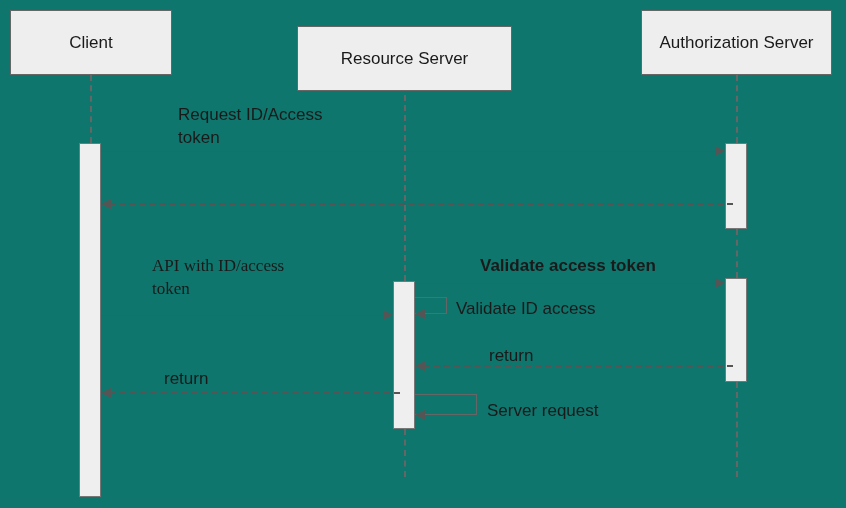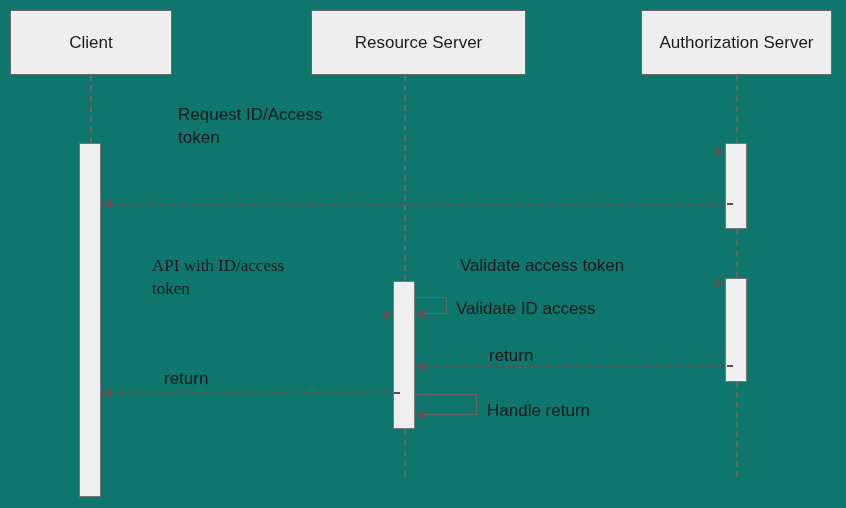--- a/index.html
+++ b/index.html
@@ -93,21 +93,21 @@
   <div class="lifeline" style="left:90px; top:75px; height:68px;"></div>
   <div class="lifeline" style="left:404px; top:75px; height:206px;"></div>
   <div class="lifeline" style="left:404px; top:429px; height:48px;"></div>
   <div class="lifeline" style="left:736px; top:75px; height:68px;"></div>
   <div class="lifeline" style="left:736px; top:229px; height:49px;"></div>
   <div class="lifeline" style="left:736px; top:382px; height:95px;"></div>
 
   <div class="participant-box" style="left:10px; top:10px; width:162px; height:65px;">
     <span>Client</span>
   </div>
-  <div class="participant-box" style="left:297px; top:10px; width:215px; height:65px;margin-left:14px;">
+  <div class="participant-box" style="left:297px; top:26px; width:215px; height:65px;">
     <span>Resource Server</span>
   </div>
   <div class="participant-box" style="left:641px; top:10px; width:191px; height:65px;">
     <span>Authorization
 Server</span>
   </div>
 
   <div class="activation" style="left:79px; top:143px; height:354px;"></div>
   <div class="activation" style="left:725px; top:143px; height:86px;"></div>
   <div class="activation" style="left:725px; top:278px; height:104px;"></div>
@@ -119,33 +119,33 @@
   <div class="arrow-head head-right" style="left:715px; top:146px;"></div>
 
   <div class="arrow-line arrow-dashed" style="left:110px; top:203px; width:623px;"></div>
   <div class="arrow-head head-left" style="left:101px; top:199px;"></div>
 
   <div class="msg-label" style="left:152px; top:255px;font-family:Liberation Serif, serif;">API with ID/access
 token</div>
   <div class="arrow-line arrow-solid" style="left:101px; top:315px; width:292px;"></div>
   <div class="arrow-head head-right" style="left:383px; top:310px;"></div>
 
-  <div class="msg-label" style="left:460px; top:255px;">Validate access token</div>
+  <div class="msg-label" style="left:480px; top:255px;font-weight:bold;">Validate access token</div>
   <div class="arrow-line arrow-solid" style="left:415px; top:283px; width:310px;"></div>
   <div class="arrow-head head-right" style="left:715px; top:278px;"></div>
 
   <div class="selfloop" style="left:415px; top:297px; width:32px; height:17px;"></div>
   <div class="arrow-head head-left" style="left:415px; top:309px;"></div>
   <div class="msg-label" style="left:456px; top:298px;">Validate ID access</div>
 
   <div class="msg-label" style="left:489px; top:345px;">return</div>
   <div class="arrow-line arrow-dashed" style="left:424px; top:365px; width:309px;"></div>
   <div class="arrow-head head-left" style="left:415px; top:361px;"></div>
 
   <div class="selfloop" style="left:415px; top:394px; width:62px; height:21px;"></div>
   <div class="arrow-head head-left" style="left:415px; top:410px;"></div>
-  <div class="msg-label" style="left:487px; top:400px;">Handle return</div>
+  <div class="msg-label" style="left:487px; top:400px;">Server request</div>
 
   <div class="msg-label" style="left:164px; top:368px;">return</div>
   <div class="arrow-line arrow-dashed" style="left:110px; top:392px; width:290px;"></div>
   <div class="arrow-head head-left" style="left:101px; top:388px;"></div>
 
 </div>
 
 </body></html>

